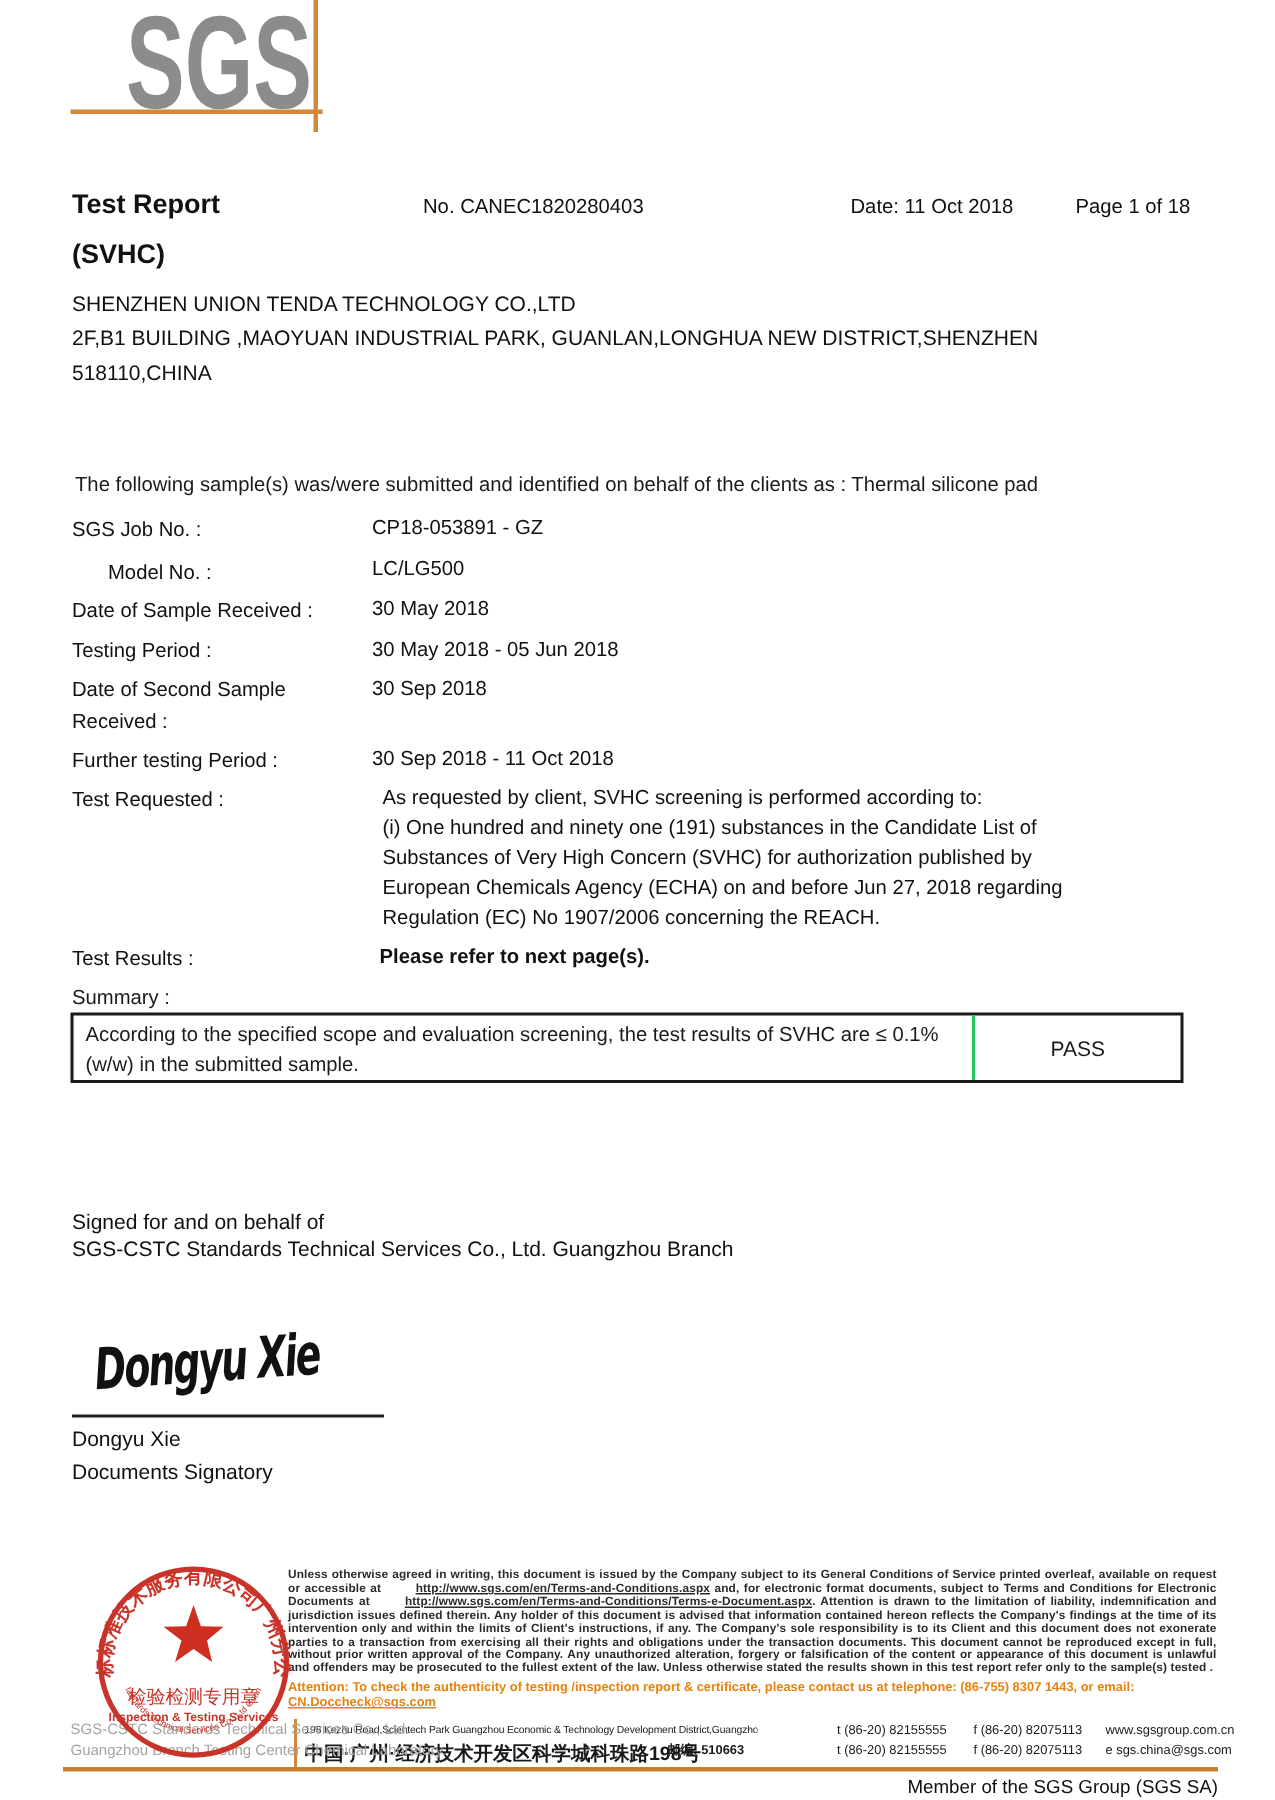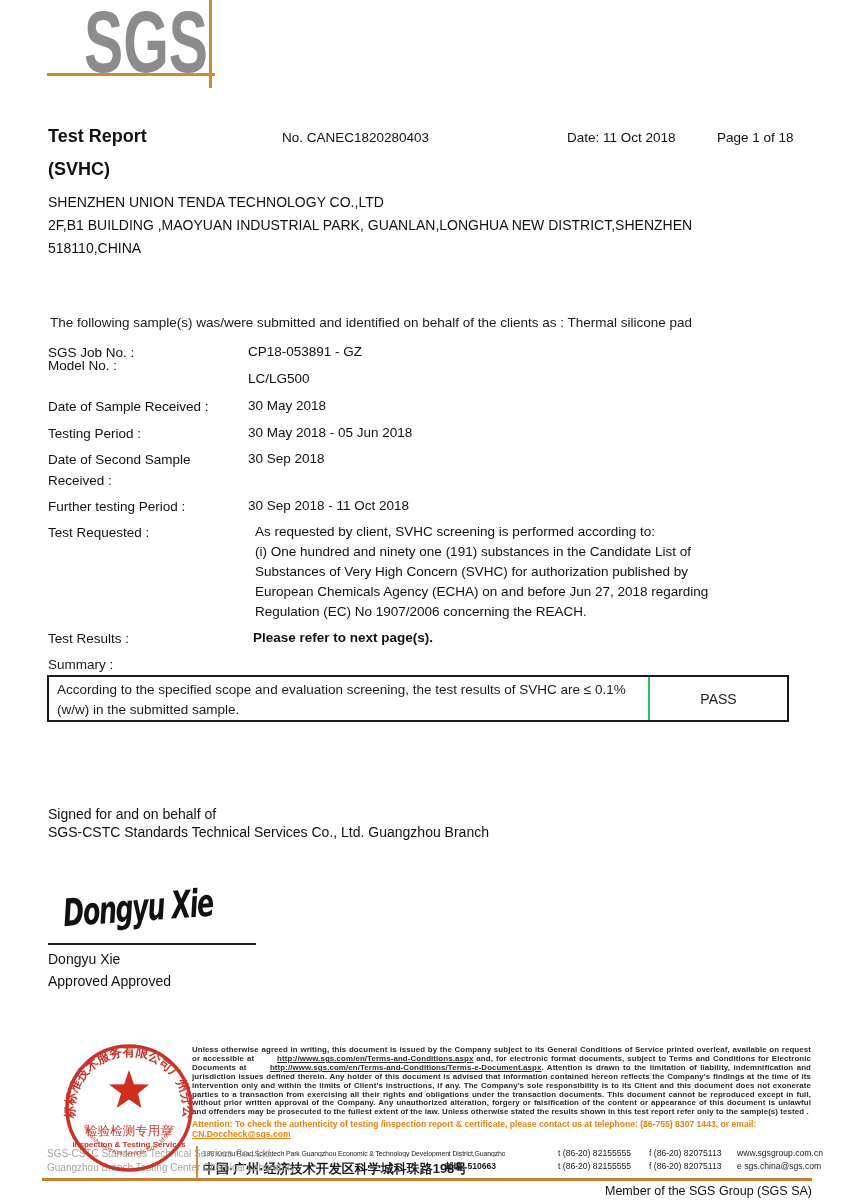--- a/index.html
+++ b/index.html
@@ -70,21 +70,21 @@
     <div>SHENZHEN UNION TENDA TECHNOLOGY CO.,LTD</div>
     <div>2F,B1 BUILDING ,MAOYUAN INDUSTRIAL PARK, GUANLAN,LONGHUA NEW DISTRICT,SHENZHEN</div>
     <div>518110,CHINA</div>
   </div>
 
   <div class="abs" style="left:50px; top:315px; font-size:13.5px;">The following sample(s) was/were submitted and identified on behalf of the clients as : Thermal silicone pad</div>
 
   <div class="field-label" style="top:342px;">SGS Job No. :</div>
   <div class="field-value" style="top:342px;">CP18-053891 - GZ</div>
 
-  <div class="field-label" style="top:355px;">Model No. :</div>
+  <div class="field-label" style="top:371px;margin-left:24px;">Model No. :</div>
   <div class="field-value" style="top:369px;">LC/LG500</div>
 
   <div class="field-label" style="top:396px;">Date of Sample Received :</div>
   <div class="field-value" style="top:396px;">30 May 2018</div>
 
   <div class="field-label" style="top:423px;">Testing Period :</div>
   <div class="field-value" style="top:423px;">30 May 2018 - 05 Jun 2018</div>
 
   <div class="field-label" style="top:449px;">Date of Second Sample Received :</div>
   <div class="field-value" style="top:449px;">30 Sep 2018</div>
@@ -109,21 +109,21 @@
   </div>
 
   <div class="abs body-txt" style="left:48px; top:806px;">Signed for and on behalf of</div>
   <div class="abs body-txt" style="left:48px; top:824px;">SGS-CSTC Standards Technical Services Co., Ltd. Guangzhou Branch</div>
 
   <svg class="abs" style="left:56px; top:880px;" width="200" height="66">
     <text x="8" y="46" font-size="38" font-weight="bold" font-style="italic" font-family="DejaVu Sans, Liberation Sans, sans-serif" fill="#111" letter-spacing="-2" textLength="150" lengthAdjust="spacingAndGlyphs" transform="rotate(-4 10 46)">Dongyu Xie</text>
   </svg>
   <div class="sig-line"></div>
   <div class="abs body-txt" style="left:48px; top:951px;">Dongyu Xie</div>
-  <div class="abs body-txt" style="left:48px; top:973px;">Approved Approved</div>
+  <div class="abs body-txt" style="left:48px; top:973px;">Documents Signatory</div>
 
   <div class="lab-name">
     <div>SGS-CSTC Standards Technical Services Co., Ltd.</div>
     <div>Guangzhou Branch Testing Center Chemical Laboratory.</div>
   </div>
 
   <svg class="stamp-svg" width="134" height="134" viewBox="0 0 134 134">
     <defs>
       <path id="arcTop" d="M 13,80 A 55,55 0 1 1 121,80" fill="none"></path>
       <path id="arcBottom" d="M 21,84 A 50,50 0 0 0 113,84" fill="none"></path>

